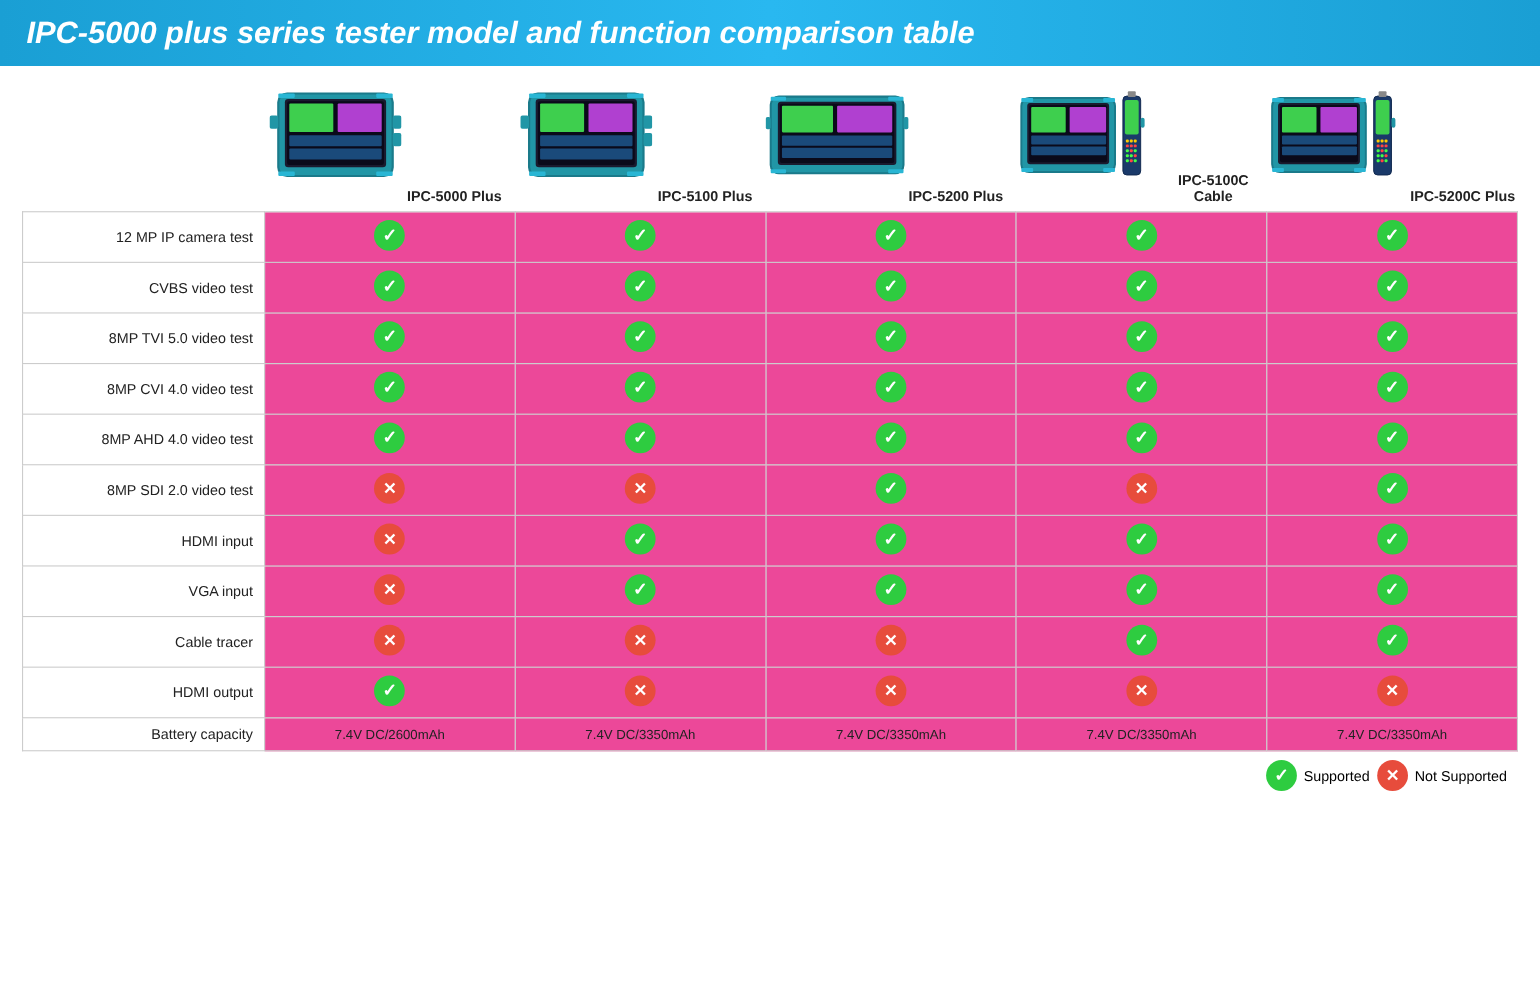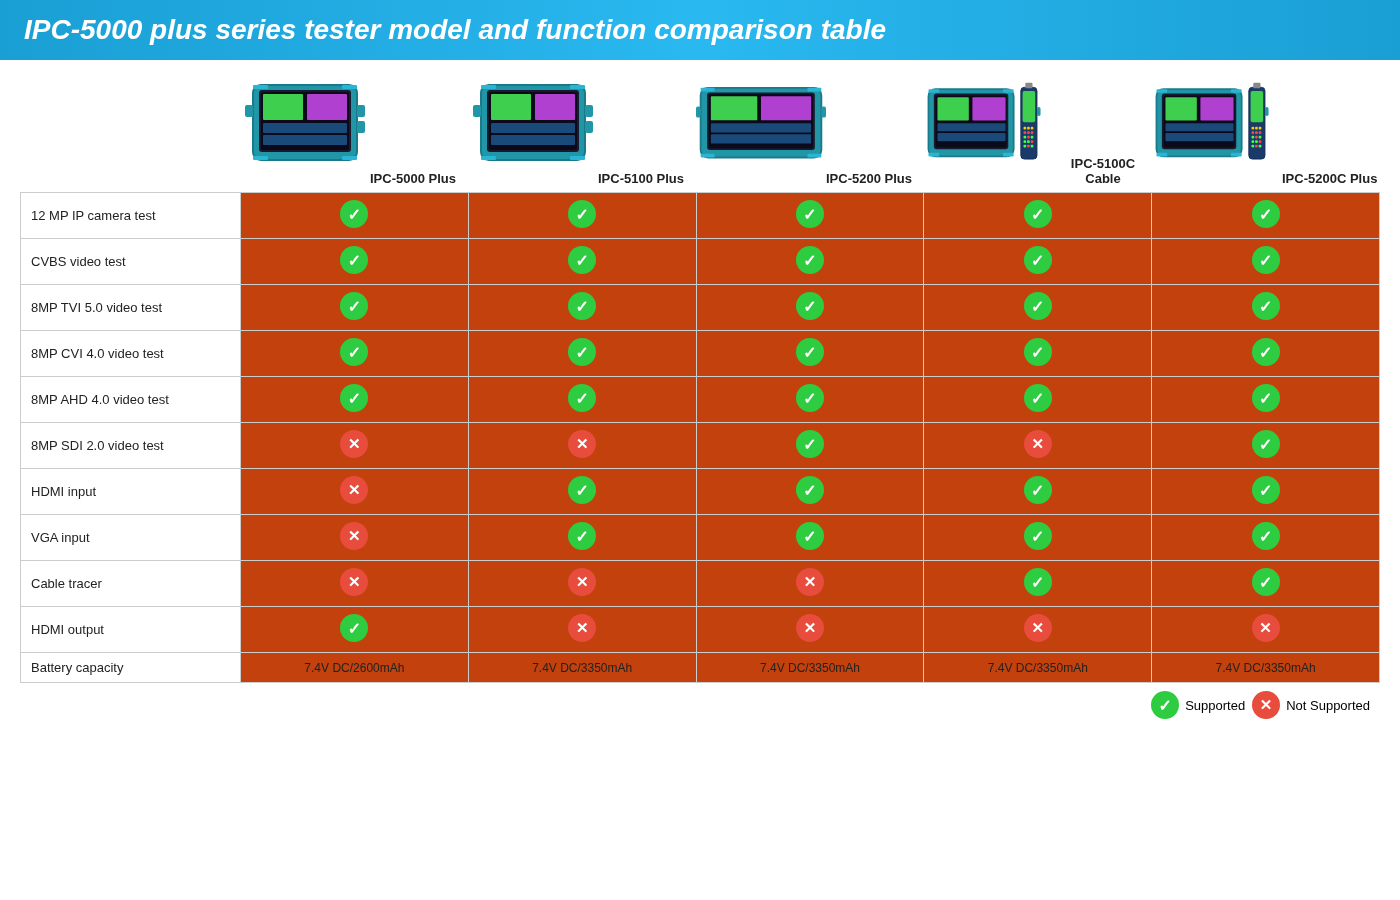--- a/index.html
+++ b/index.html
@@ -63,24 +63,25 @@
     .comparison-table td {
       border: 1px solid #ccc;
       padding: 7px 10px;
       vertical-align: middle;
     }
     .feature-col {
       width: 220px;
       font-size: 13px;
       color: #222;
       background: #fff;
+      text-align: right;
     }
     .value-col {
       text-align: center;
-      background: #c2410c;
+      background: #ec4899;
     }
 
     
     .check-icon {
       display: inline-block;
       width: 28px;
       height: 28px;
       border-radius: 50%;
       background: #2ecc40;
       position: relative;

